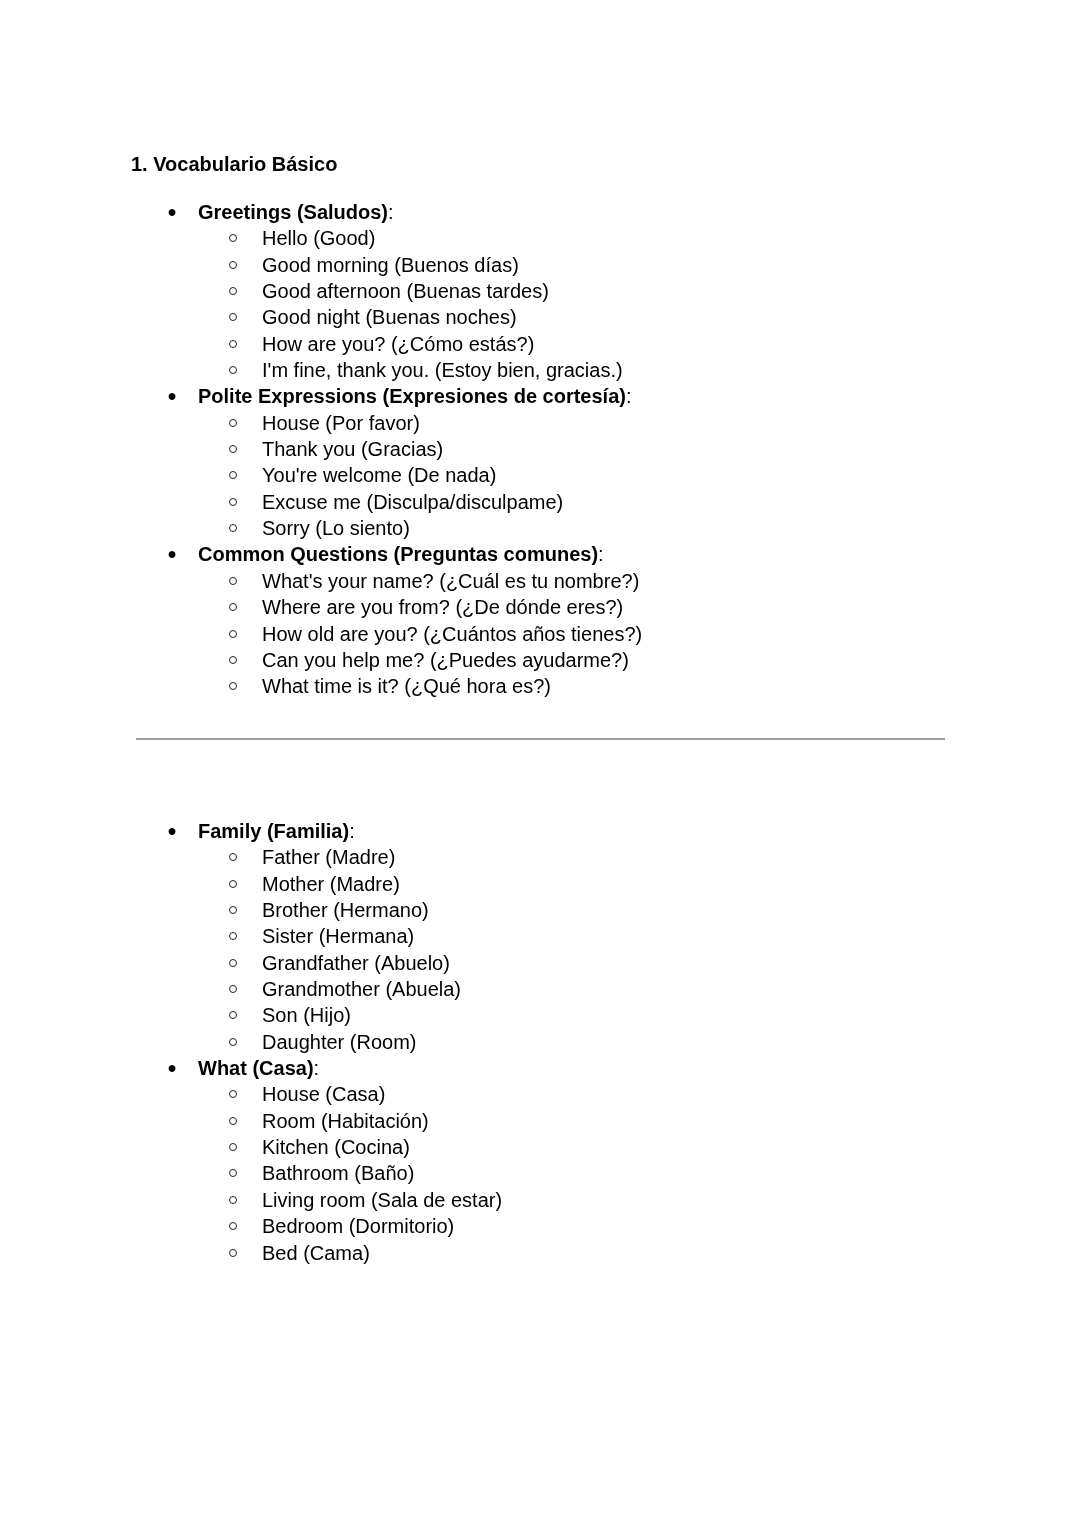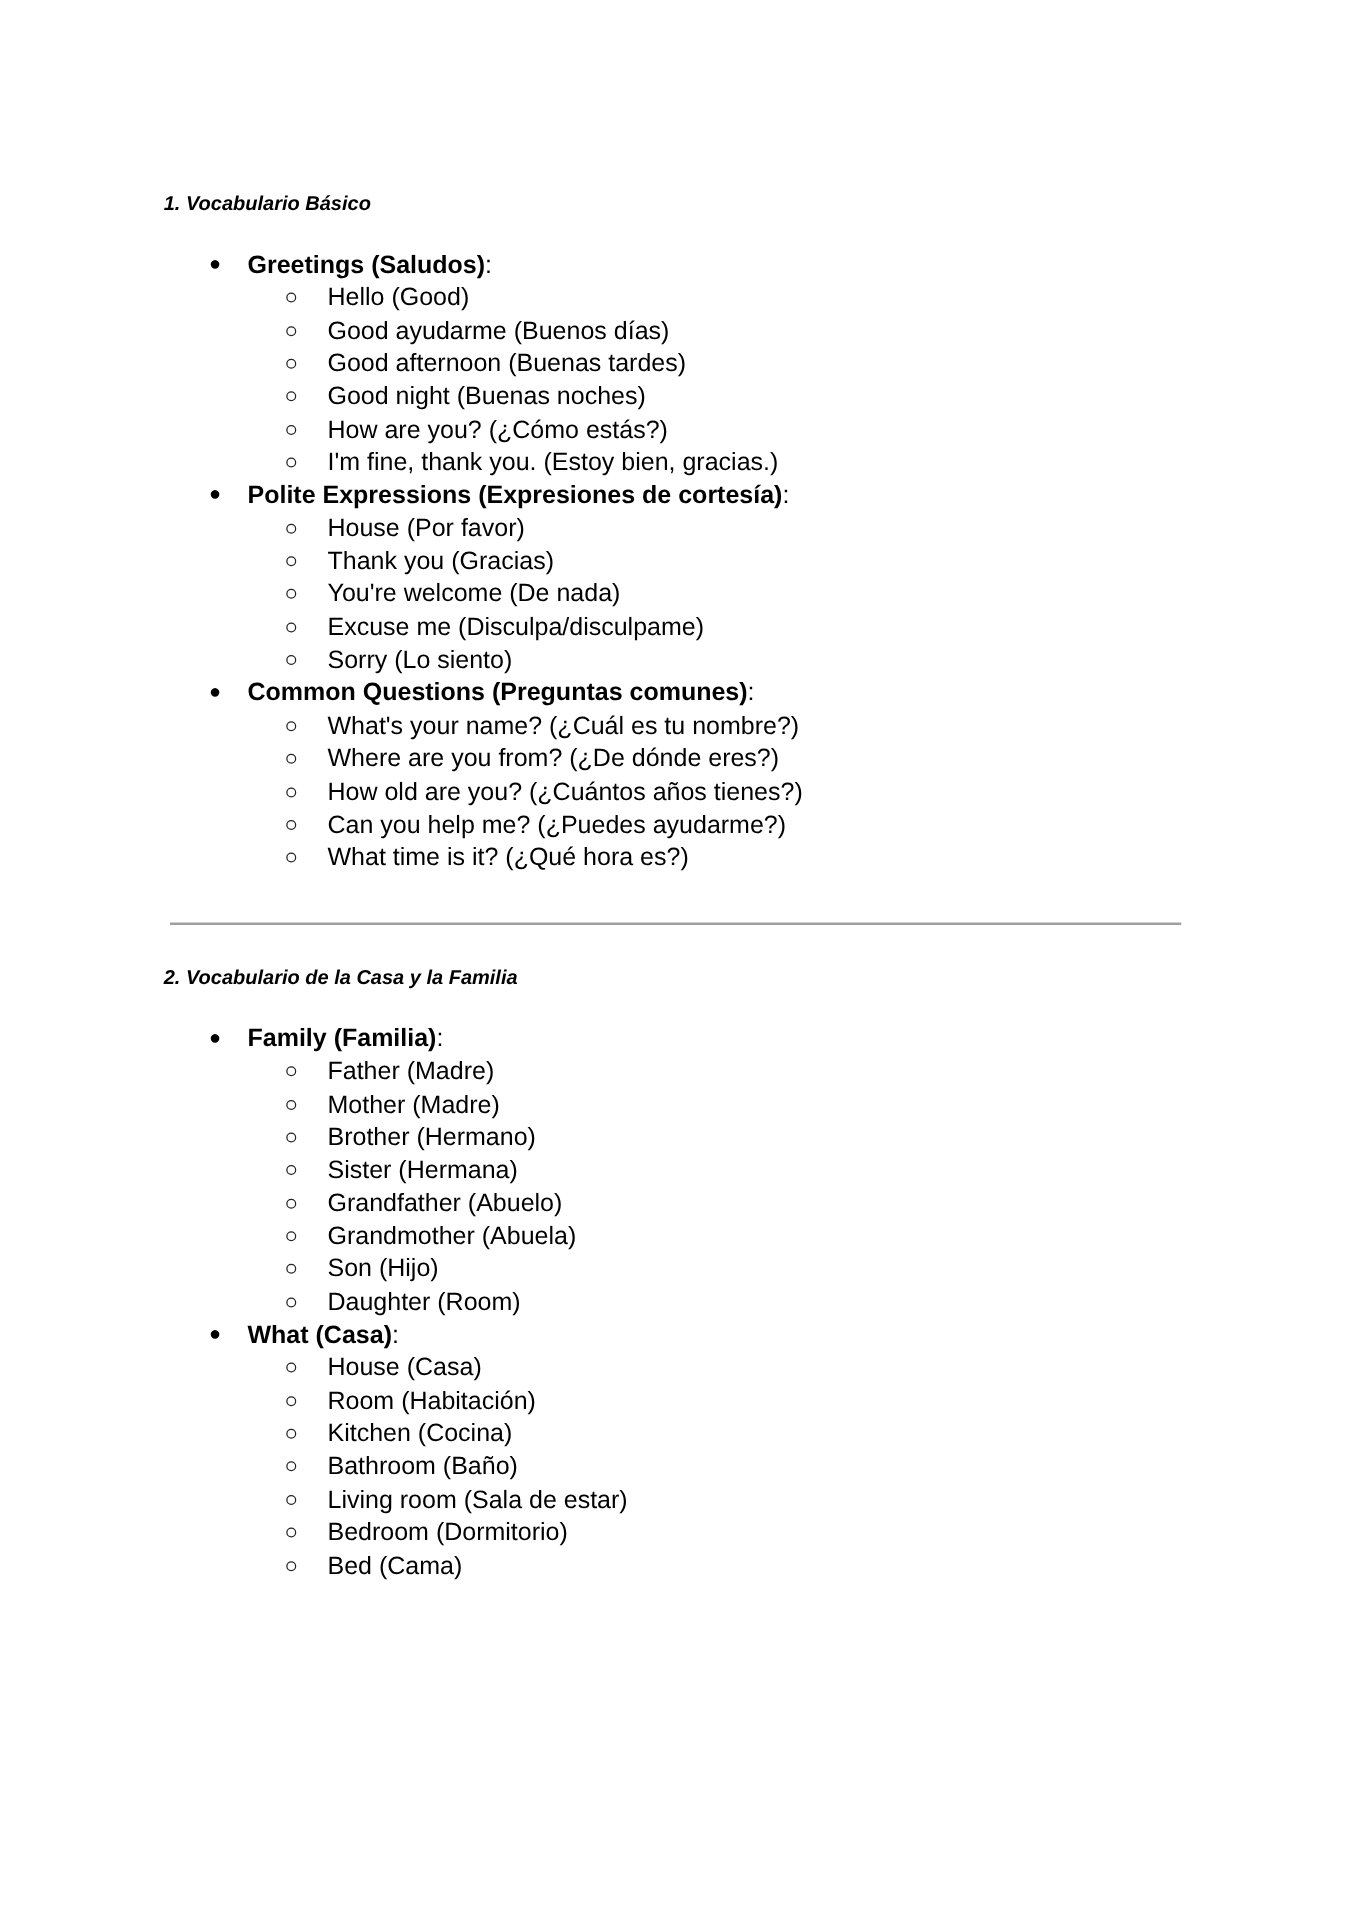--- a/index.html
+++ b/index.html
@@ -18,26 +18,25 @@
     .page {
       position: absolute;
       left: 0;
       top: 0;
       width: 1080px;
       height: 1527px;
     }
     .heading {
       position: absolute;
       left: 131px;
-      font-size: 16px;
+      font-size: 20px;
       font-weight: bold;
       line-height: 26px;
       margin: 0;
       white-space: nowrap;
-      font-style: italic;
     }
     .section-list {
       position: absolute;
       left: 0;
       margin: 0;
       padding: 0;
       list-style: none;
     }
     .cat {
       position: relative;
@@ -105,21 +104,21 @@
     <li class="cat">
       <span class="bullet">●</span>
       <span class="label"><b>Greetings (Saludos)</b><span>:</span></span>
     </li>
     <li class="item">
         <span class="circle"></span>
         <span class="text">Hello (Good)</span>
       </li>
     <li class="item">
         <span class="circle"></span>
-        <span class="text">Good ayudarme (Buenos días)</span>
+        <span class="text">Good morning (Buenos días)</span>
       </li>
     <li class="item">
         <span class="circle"></span>
         <span class="text">Good afternoon (Buenas tardes)</span>
       </li>
     <li class="item">
         <span class="circle"></span>
         <span class="text">Good night (Buenas noches)</span>
       </li>
     <li class="item">
@@ -177,21 +176,20 @@
         <span class="text">Can you help me? (¿Puedes ayudarme?)</span>
       </li>
     <li class="item">
         <span class="circle"></span>
         <span class="text">What time is it? (¿Qué hora es?)</span>
       </li>
   </ul>
 
   <div class="divider"></div>
 
-  <h2 class="heading" style="top:770px;">2. Vocabulario de la Casa y la Familia</h2>
 
   <ul class="section-list" style="top:818px;">
 
     <li class="cat">
       <span class="bullet">●</span>
       <span class="label"><b>Family (Familia)</b><span>:</span></span>
     </li>
     <li class="item">
         <span class="circle"></span>
         <span class="text">Father (Madre)</span>

